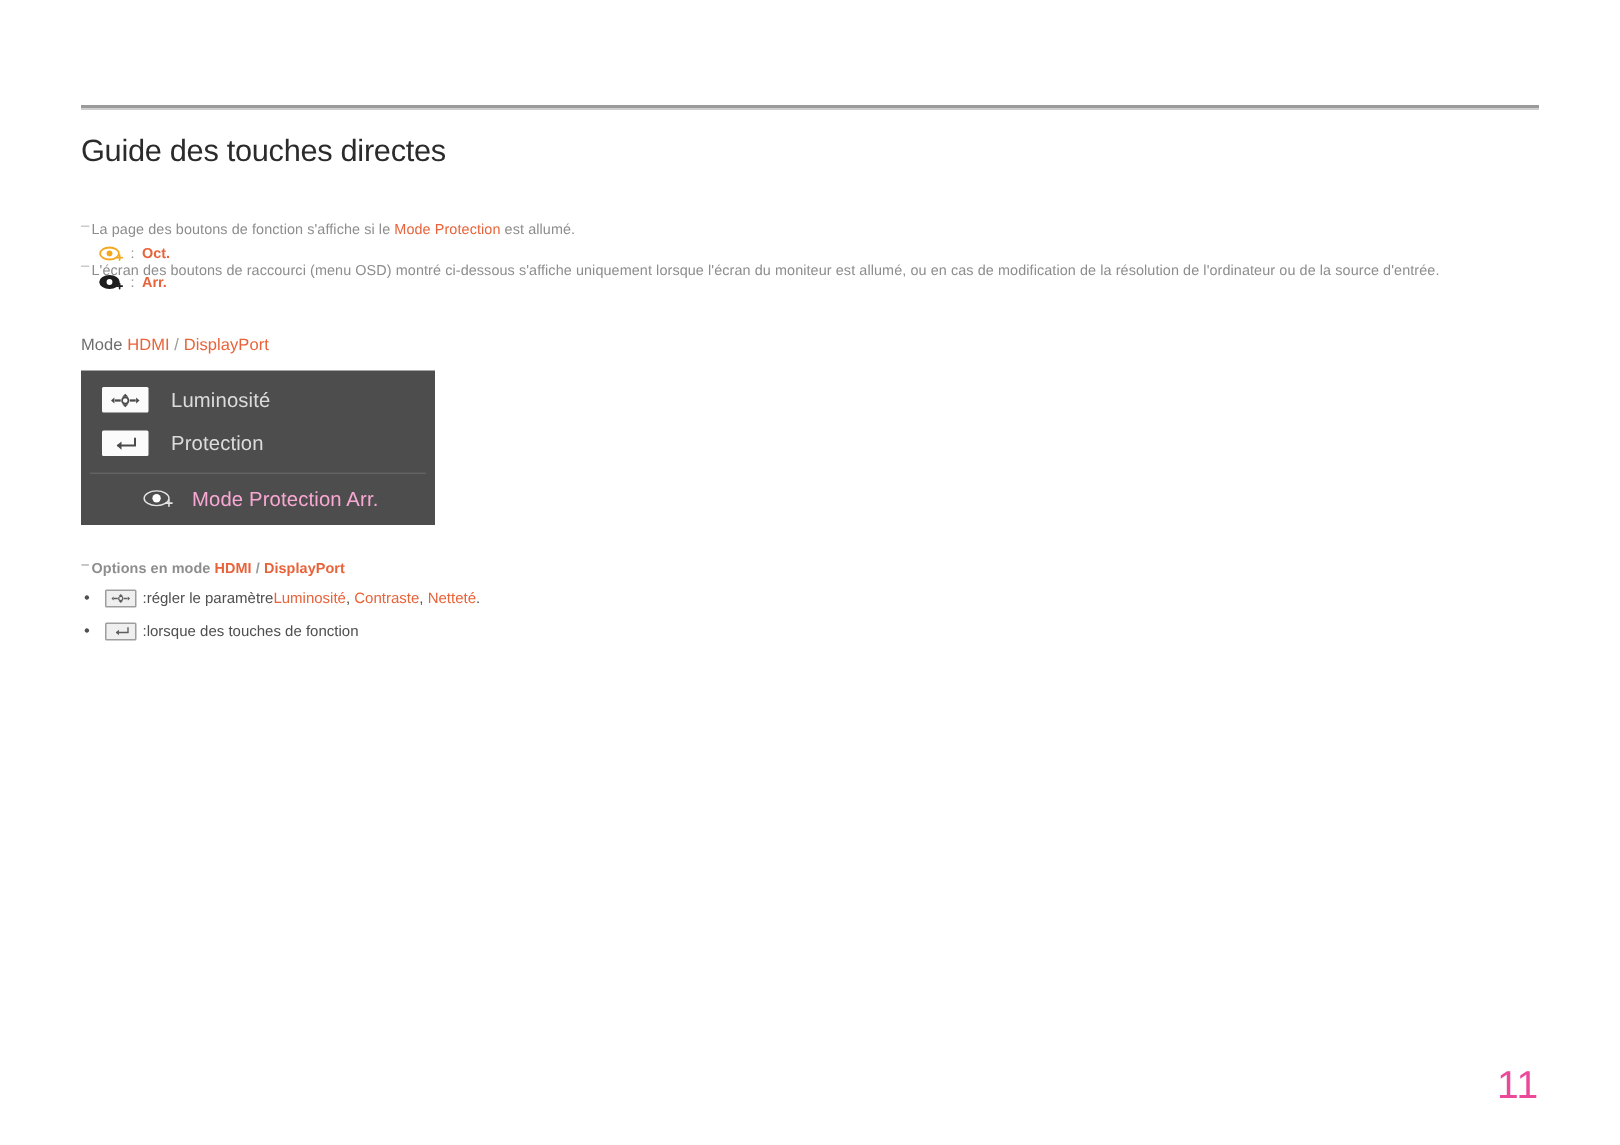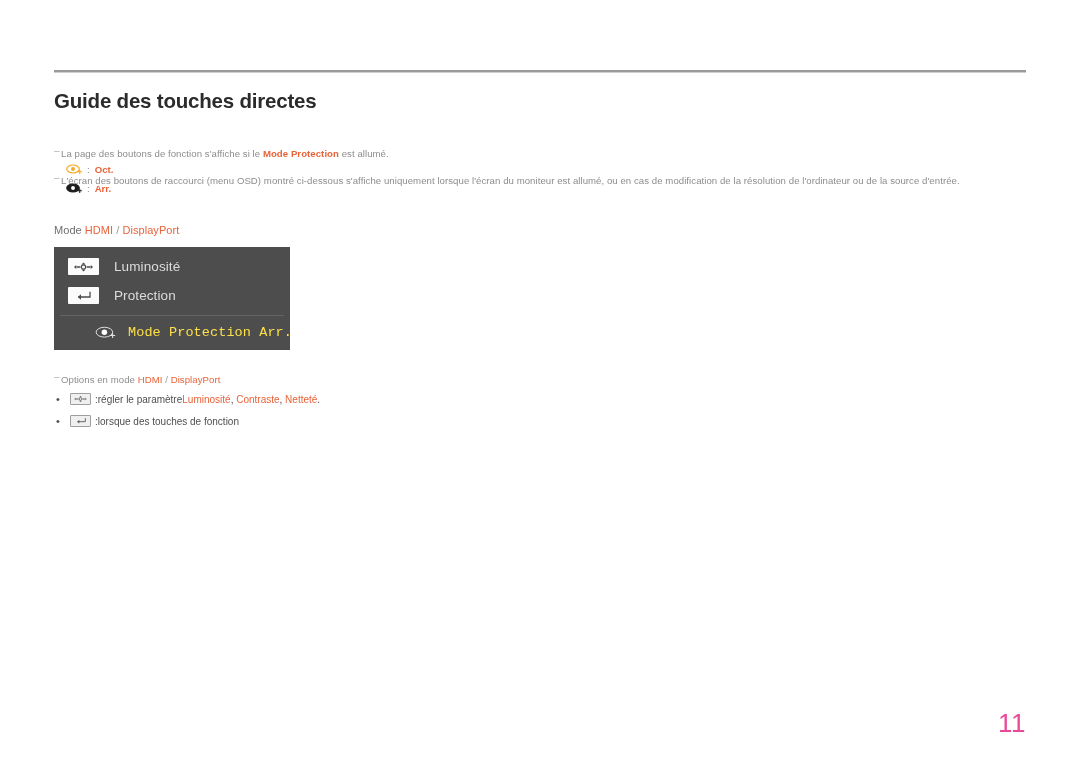--- a/index.html
+++ b/index.html
@@ -31,21 +31,21 @@
     background: #9a9a9a;
     border-bottom: 1px solid #cfcfcf;
   }
 
   
   .page-title {
     position: absolute;
     left: 54px;
     top: 89px;
     font-size: 20.5px;
-    font-weight: 700;
+    font-weight: 400;
     letter-spacing: -0.2px;
     color: #2b2b2b;
     white-space: nowrap;
   }
 
   
   .note {
     position: absolute;
     left: 54px;
     font-size: 9.6px;
@@ -65,21 +65,21 @@
     top: -3px;
     font-size: 10px;
   }
   .note-dash::before { content: "\2013"; }
 
   .hl-orange {
     color: #e8633a;
   }
   .hl-orange-bold {
     color: #e8633a;
-    font-weight: 700;
+    font-weight: 400;
   }
   .hl-sep { color: #9a9a9a; }
 
   
   .legend-row {
     position: absolute;
     left: 66px;
     display: flex;
     align-items: center;
     gap: 5px;
@@ -139,25 +139,24 @@
     background: #636363;
   }
   .osd-row-protect {
     display: flex;
     align-items: center;
     height: 33px;
     padding-left: 41px;
     gap: 11px;
   }
   .osd-text-protect {
-    color: #fde047;
+    color: #f9a8d4;
     font-size: 13.5px;
     letter-spacing: 0.1px;
     white-space: nowrap;
-    font-family: Liberation Mono, monospace;
   }
 
   
   .key-chip {
     width: 31px;
     height: 17px;
     background: #fbfbfb;
     border-radius: 1px;
     display: flex;
     align-items: center;
@@ -167,20 +166,21 @@
 
   
   .note-3 {
     position: absolute;
     left: 54px;
     top: 374px;
     font-size: 9.6px;
     color: #8d8d8d;
     white-space: nowrap;
     letter-spacing: 0.06px;
+    font-weight: bold;
   }
 
   .bullet {
     position: absolute;
     left: 56px;
     display: flex;
     align-items: center;
     gap: 0;
     font-size: 10px;
     color: #4f4f4f;

